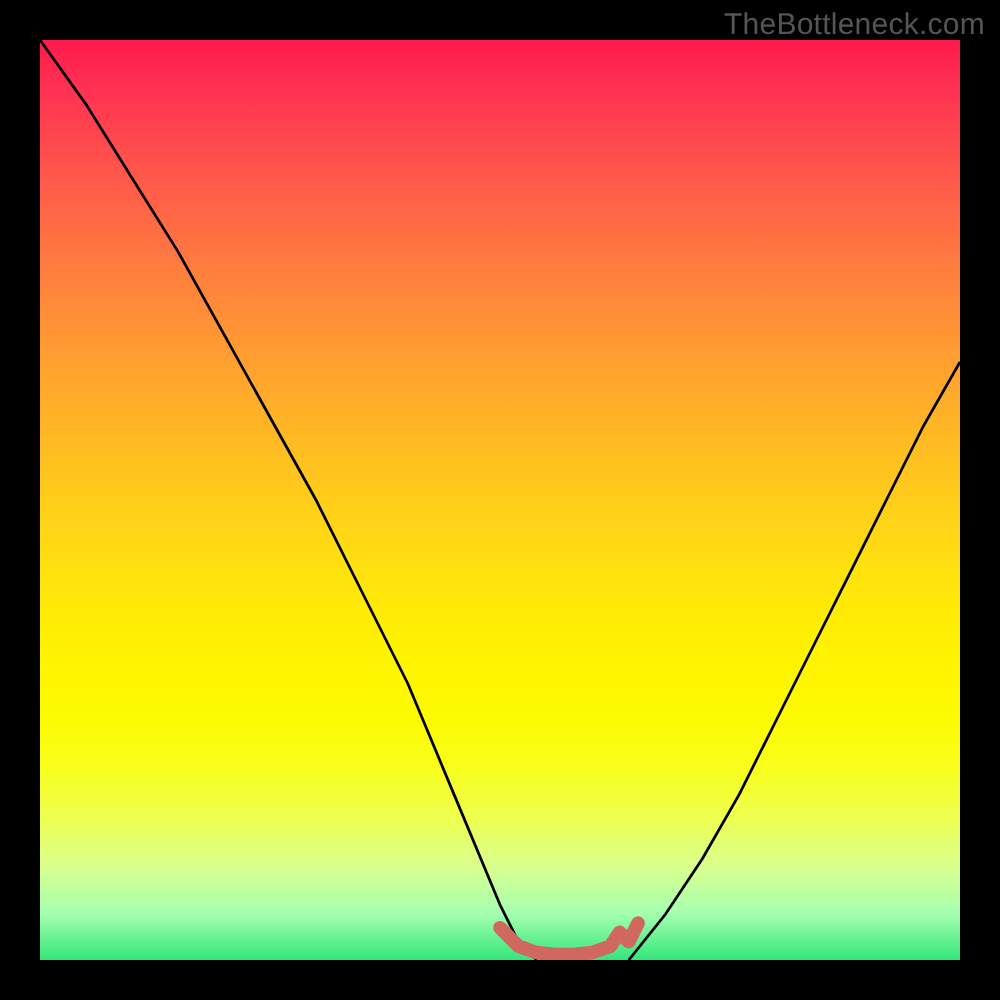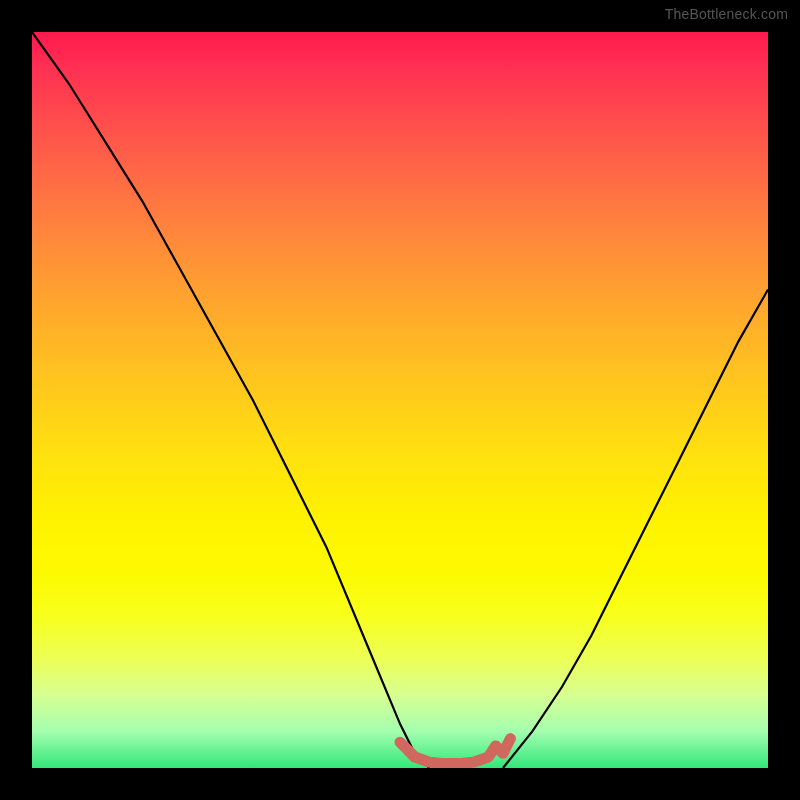--- a/index.html
+++ b/index.html
@@ -8,21 +8,21 @@
     height: 800px;
     background: #000;
     font-family: Arial, Helvetica, sans-serif;
     position: relative;
   }
   .attribution {
     position: absolute;
     top: 6px;
     right: 12px;
     color: #555;
-    font-size: 14px;
+    font-size: 24px;
     font-weight: 400;
     letter-spacing: 0.2px;
     text-align: right;
   }
   .plot-area {
     position: absolute;
     left: 32px;
     top: 32px;
     width: 736px;
     height: 736px;

